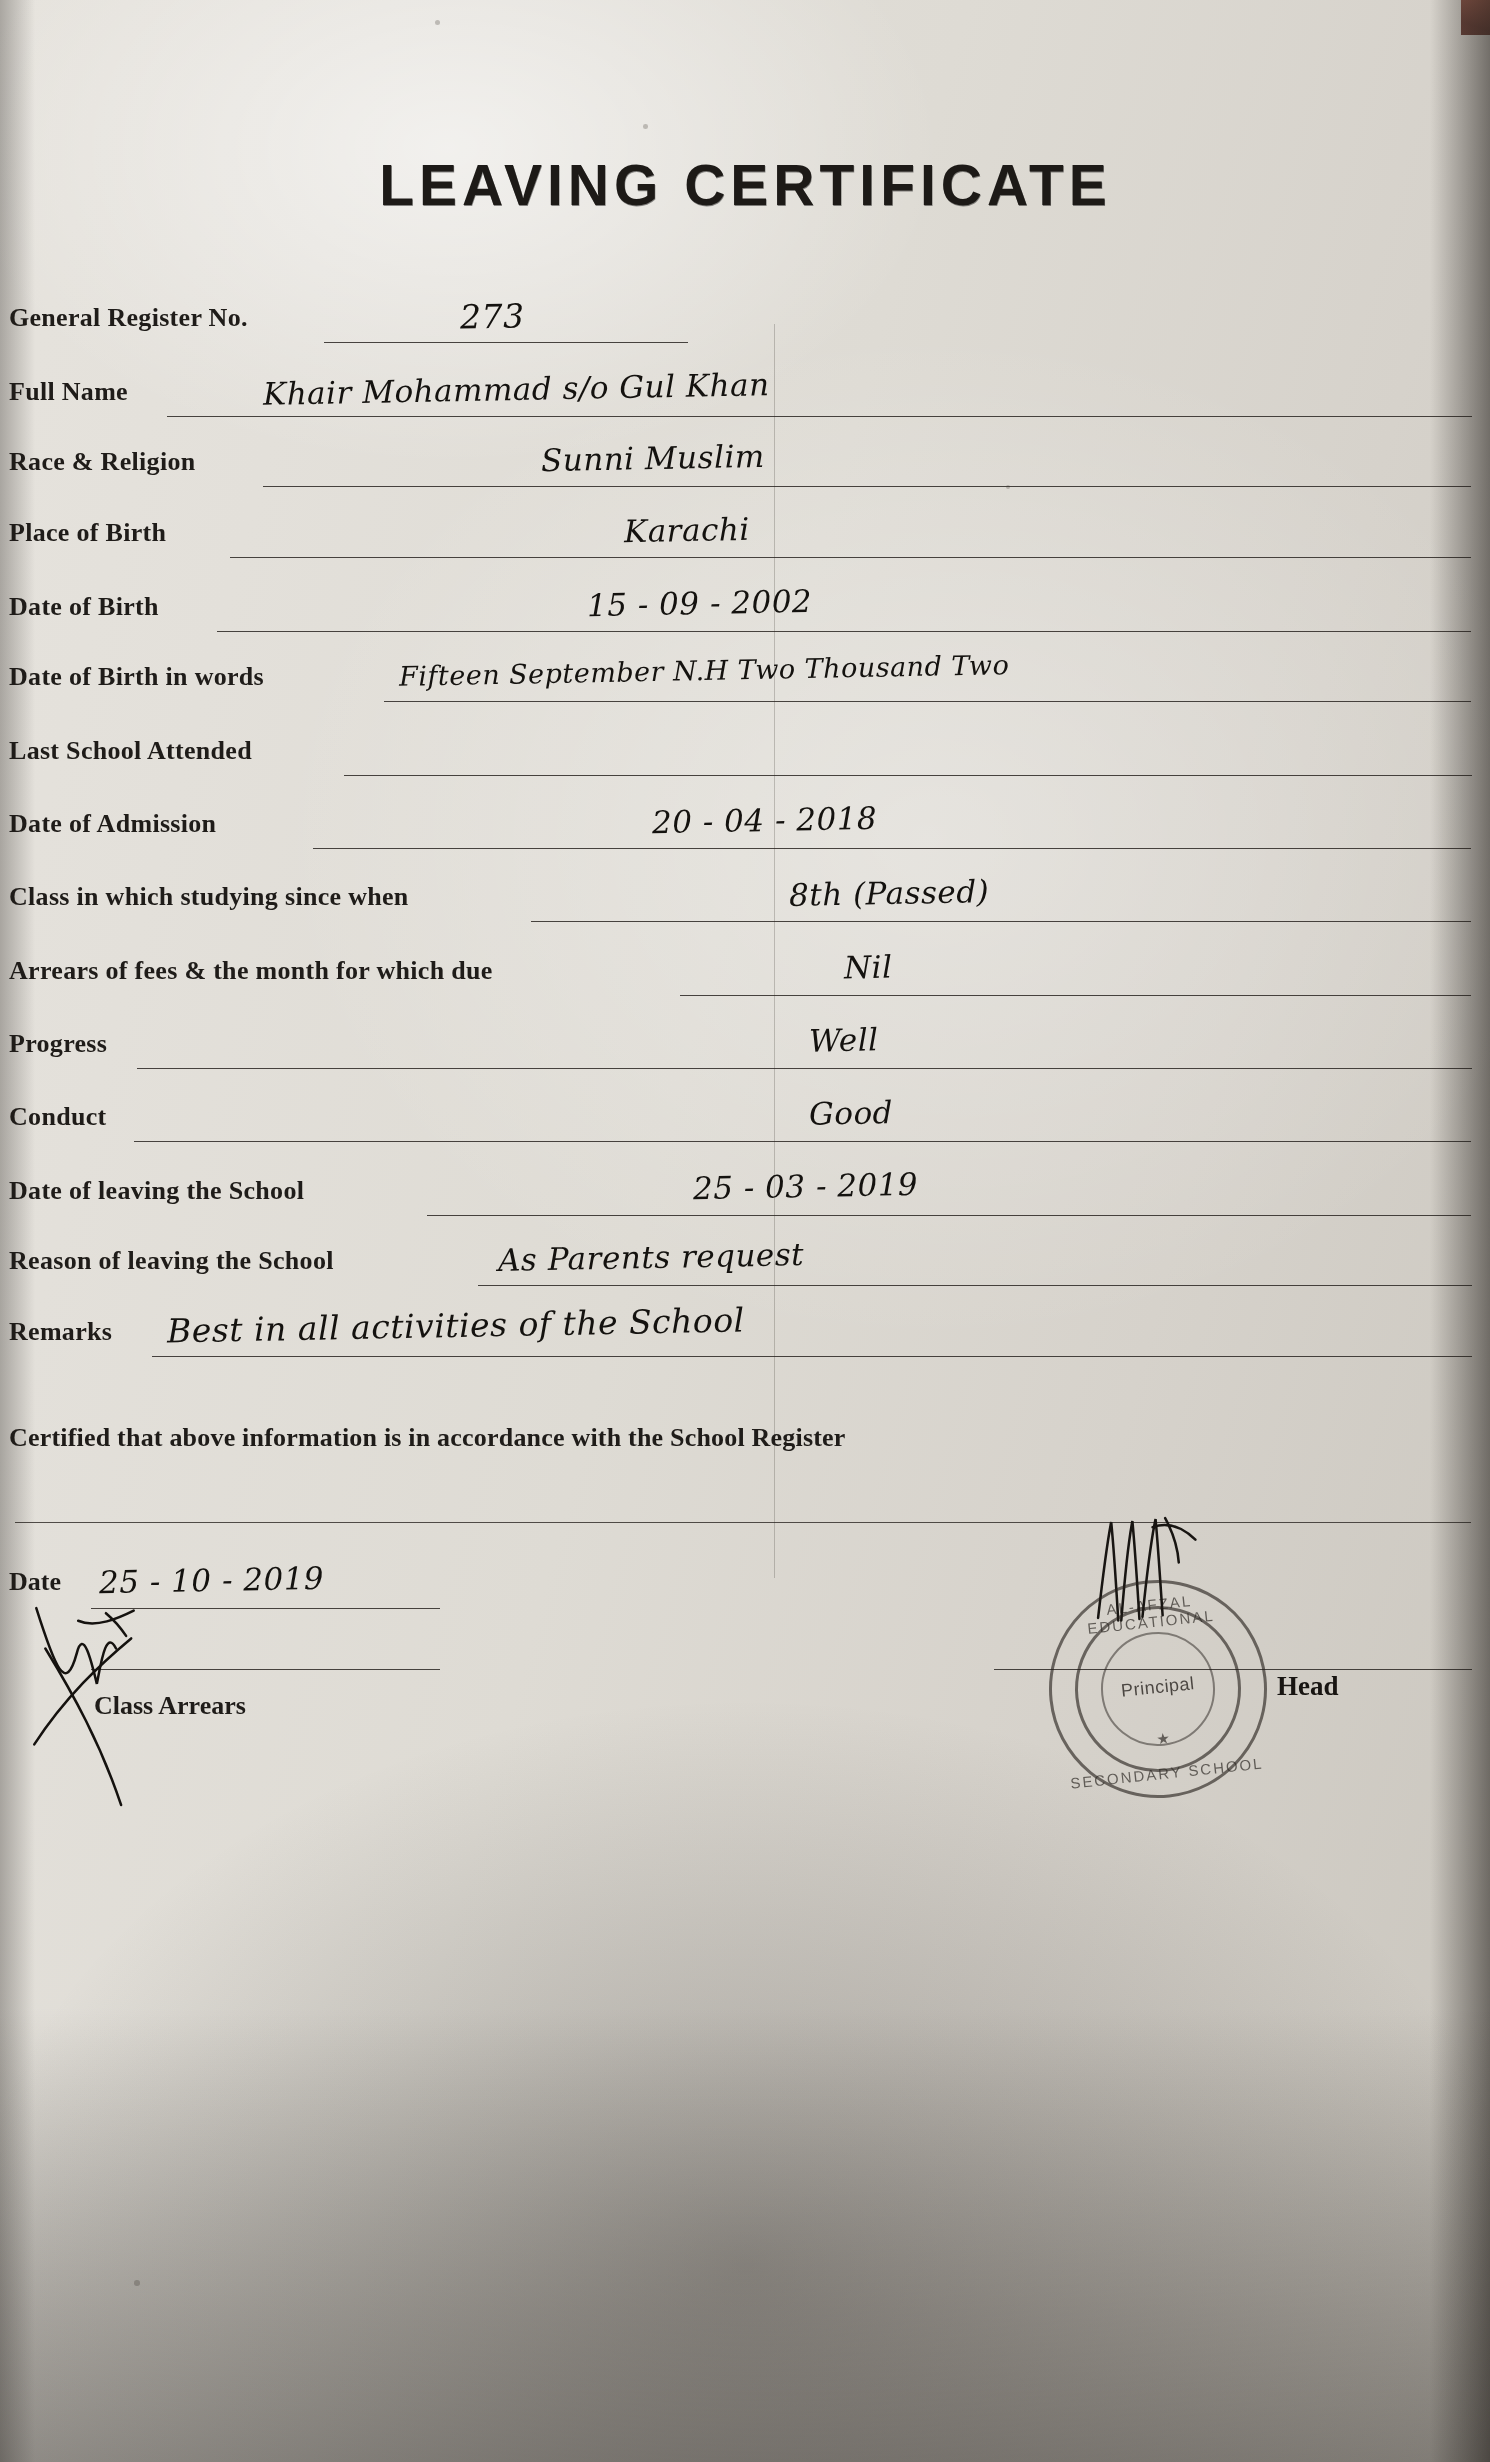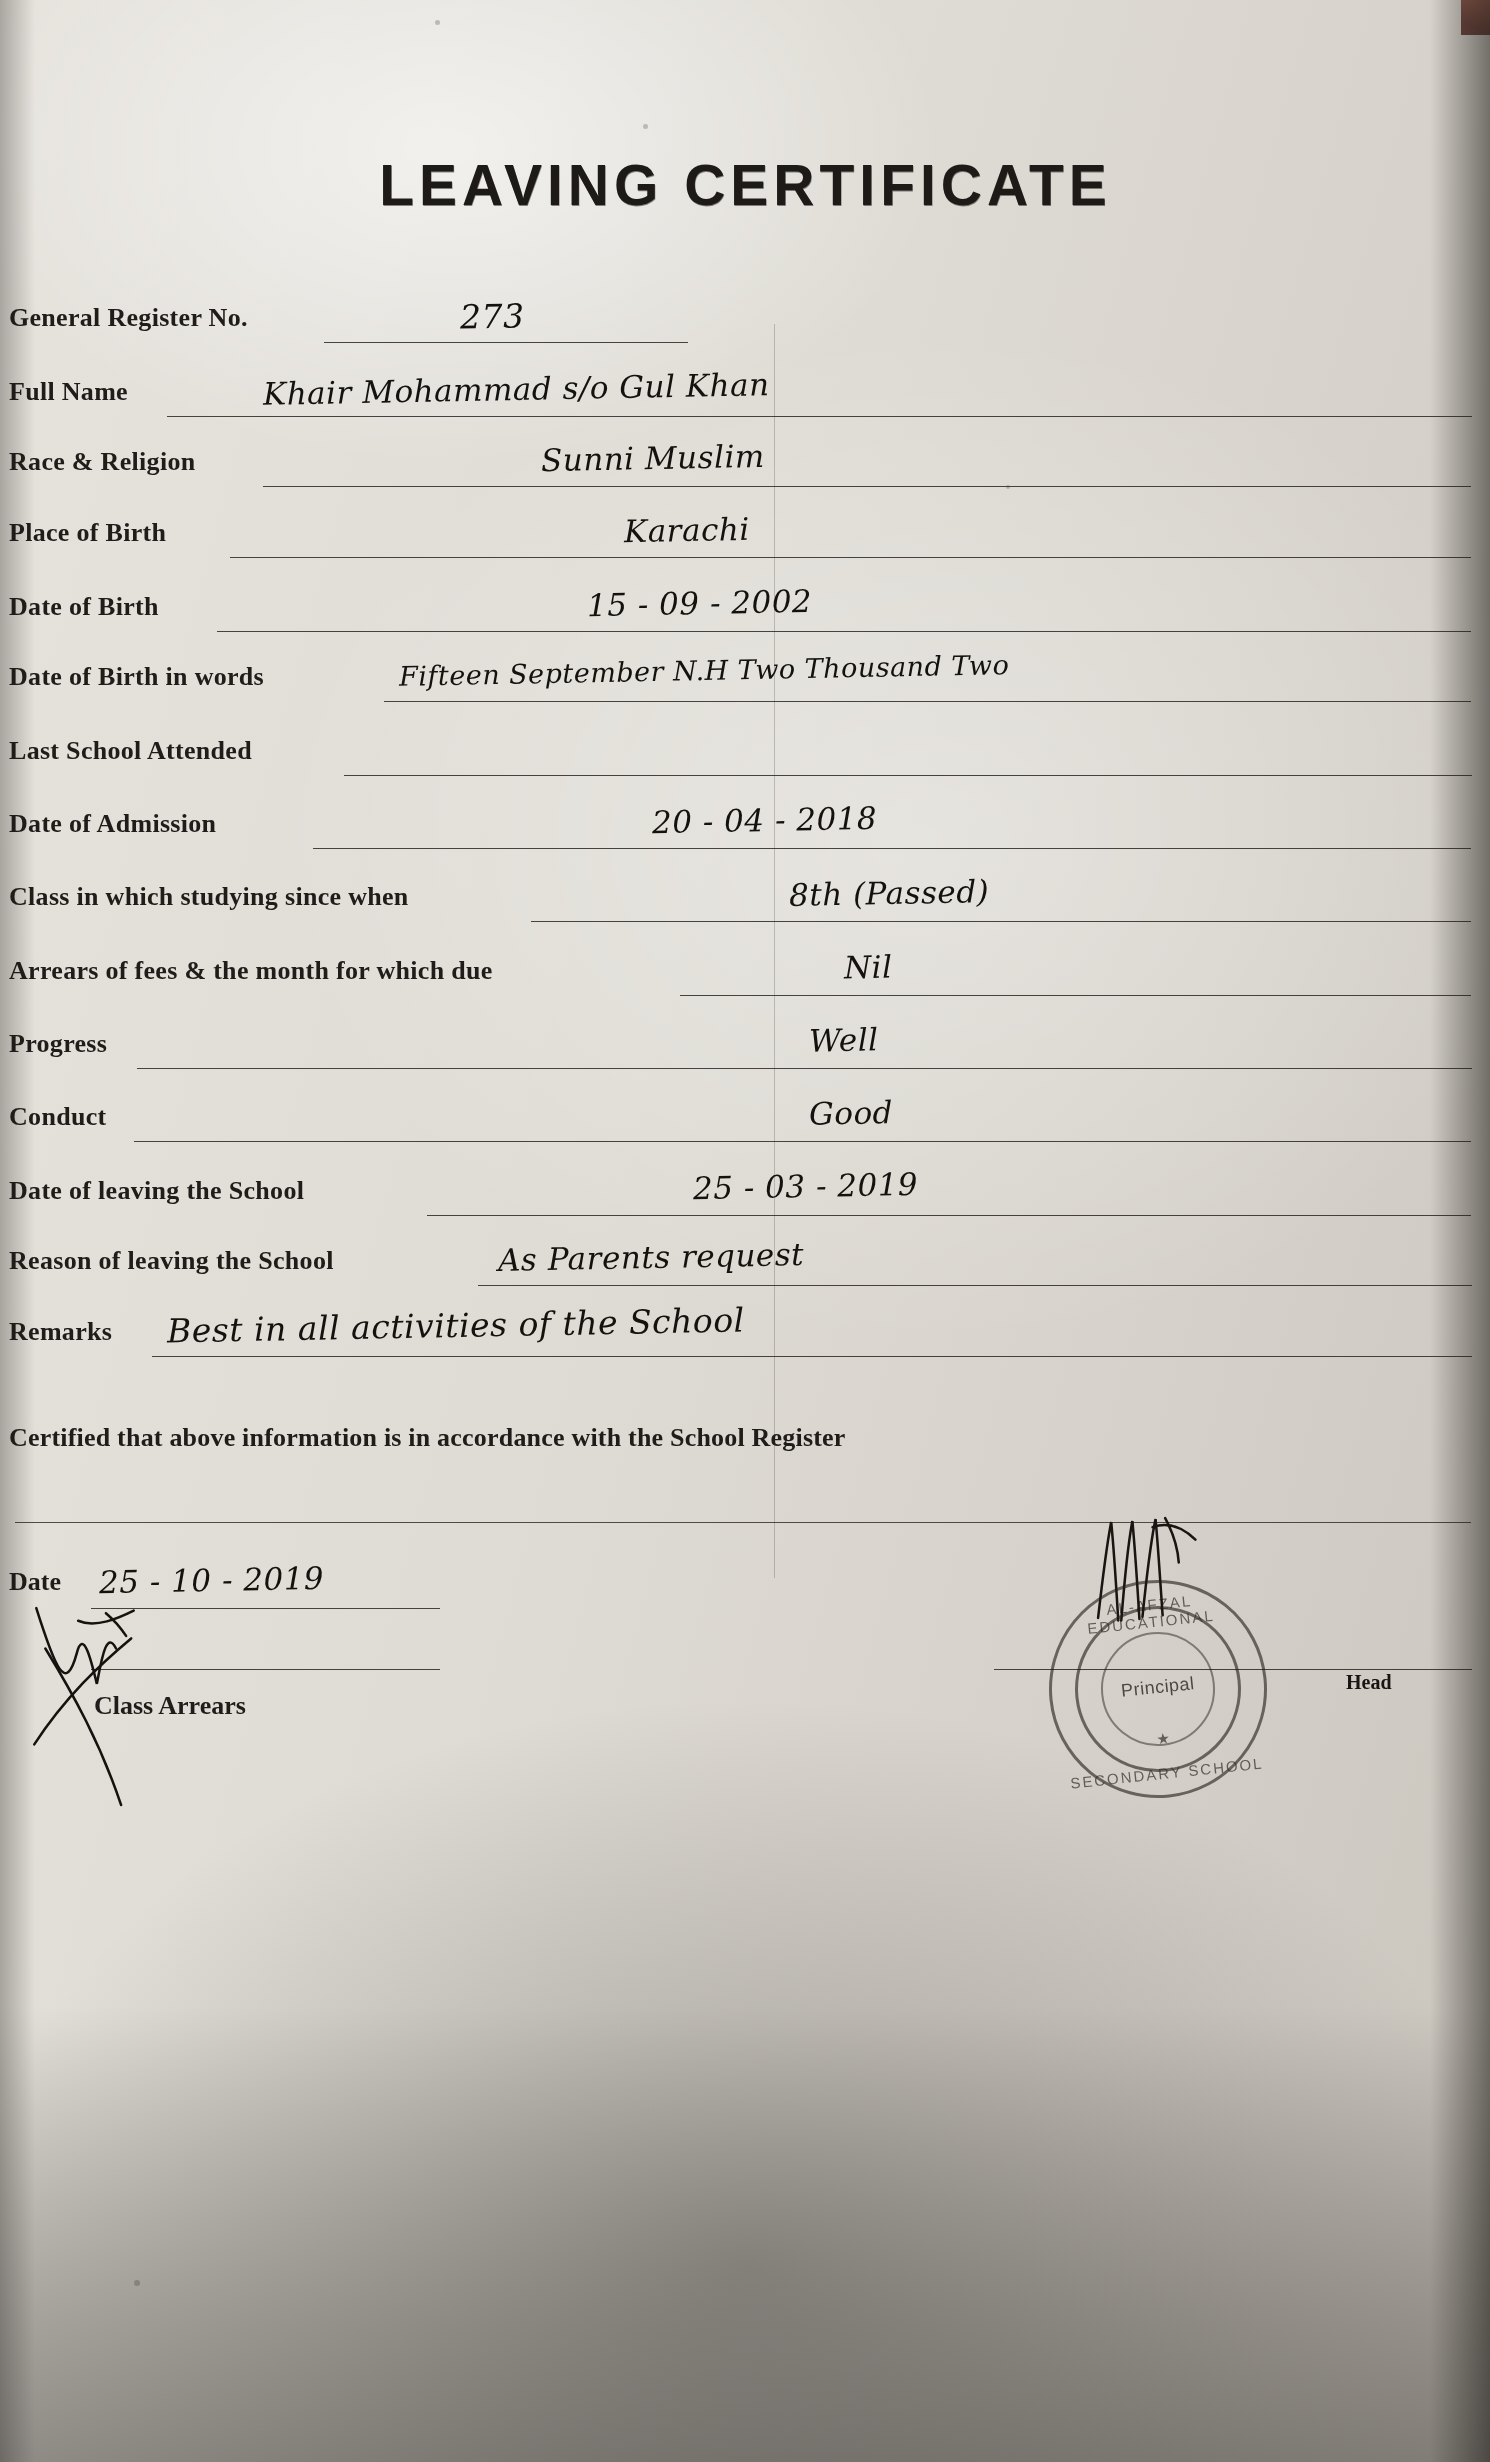--- a/index.html
+++ b/index.html
@@ -213,24 +213,24 @@
     color: rgba(28,24,20,0.7);
   }
   .stamp-ink {
     position: absolute;
     left: 1092px; top: 1512px;
     width: 111px; height: 121px;
     pointer-events: none;
   }
   .head-label {
     position: absolute;
-    left: 1346px;
+    left: 1277px;
     top: 1671px;
     font-family: "Liberation Serif", serif;
-    font-size: 20px;
+    font-size: 27px;
     font-weight: bold;
     color: #181512;
   }
   .dust {
     position: absolute;
     border-radius: 50%;
     background: rgba(70,62,54,0.28);
   }
 </style>
 </head>

